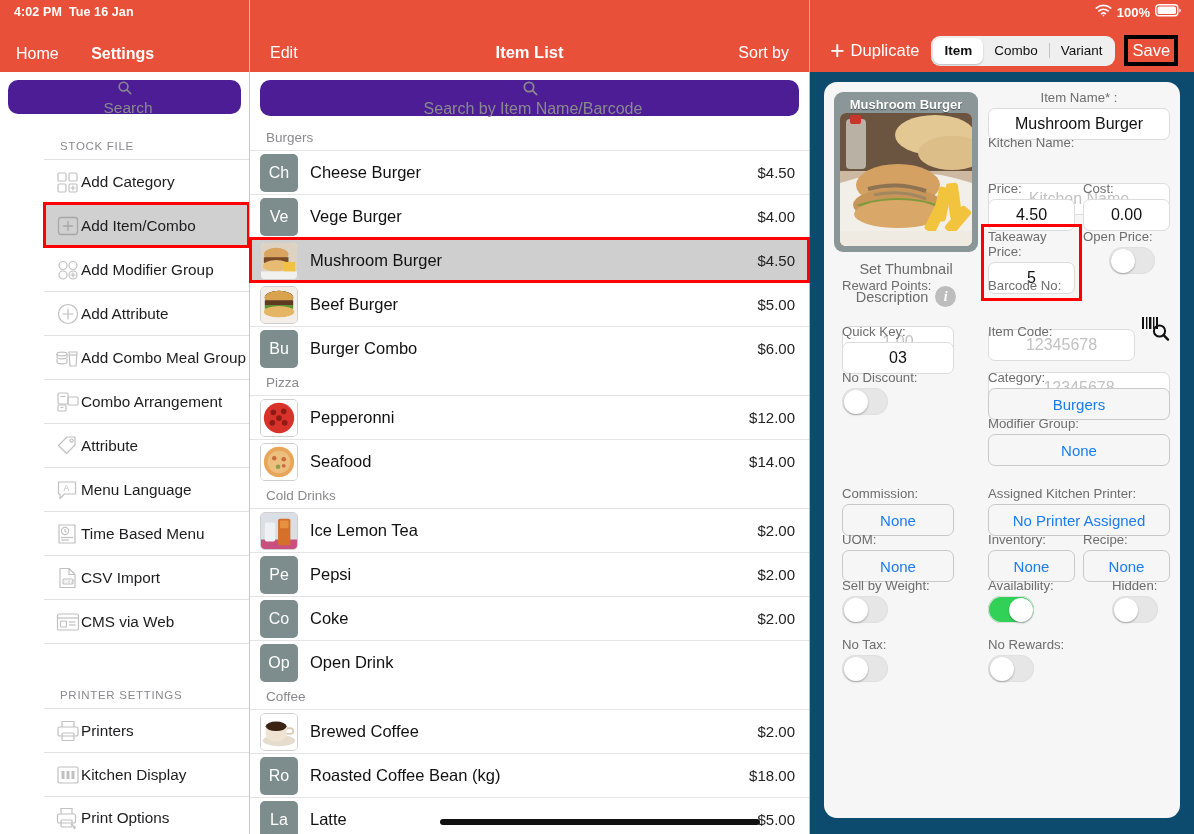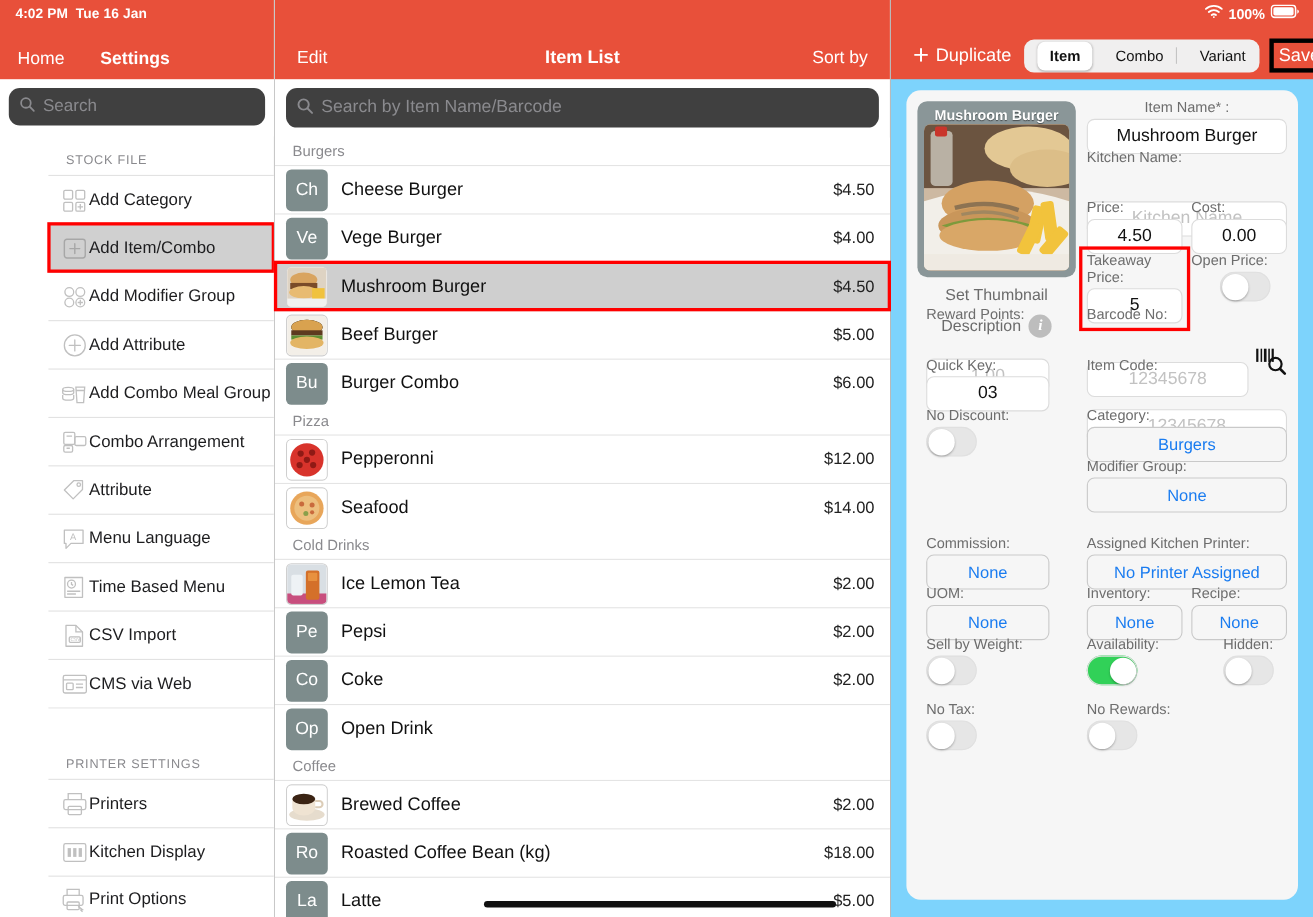--- a/index.html
+++ b/index.html
@@ -17,22 +17,22 @@
   .sb-top { height: 72px; background: #E8503A; color: #fff; position: relative; }
   .statusline { position: absolute; left: 14px; top: 5px; font-size: 12.5px;
                 font-weight: bold; letter-spacing: .1px; }
   .statusline .sep { display: inline-block; width: 7px; }
   .navrow { position: absolute; bottom: 9px; left: 0; width: 100%; padding: 0 16px; }
   .nav-home { font-size: 16px; color: #fff; display: inline-block; }
   .nav-settings { font-size: 16px; font-weight: bold; color: #fff;
                   display: inline-block; margin-left: 28px; }
 
   .searchwrap { padding: 8px 8px 10px 8px; background: #fff; }
-  .searchbox { background: #404040; border-radius: 10px; height: 34px;
-               display: flex; align-items: center; padding: 0 9px; }
+  .searchbox { background: #4c1d95; border-radius: 10px; height: 34px;
+               display: flex; align-items: center; padding: 0 9px; flex-direction: column; }
   .searchbox .ph { color: #8a8a8e; font-size: 15.5px; margin-left: 7px; }
 
   .sec-head { font-size: 11.5px; color: #8a8a8e; letter-spacing: .7px;
               padding: 16px 0 7px 16px; }
   .sb-scroll { height: calc(834px - 72px - 52px); overflow: hidden; padding-left: 44px; }
 
   .sb-item { height: 44px; display: flex; align-items: center; padding-left: 11px;
              border-top: 1px solid #e2e2e2; background: #fff; position: relative; }
   .sb-item:last-child { border-bottom: 1px solid #e2e2e2; }
   .sb-item .lbl { font-size: 15.3px; color: #1d1d1f; }
@@ -68,32 +68,32 @@
            justify-content: center; color: #fff; font-size: 16px;
            background: #7d8c8c; overflow: hidden; position: relative; }
   .thumb.img { background: #fff; border: 1px solid #cfcfcf; }
   .row .name { font-size: 16.5px; color: #111; margin-left: 12px; flex: 1 1 auto;
                white-space: nowrap; overflow: hidden; }
   .row .price { font-size: 15px; color: #222; }
   .scrollbar { position: absolute; left: 190px; bottom: 9px; width: 320px;
                height: 6px; background: #111; border-radius: 3px; z-index: 9; }
 
   
-  .right { width: 384px; height: 834px; position: relative; background: #7dd3fc; }
+  .right { width: 384px; height: 834px; position: relative; background: #0c4a6e; }
   .r-top { height: 72px; background: #E8503A; position: relative; color: #fff; }
   .r-status { position: absolute; right: 12px; top: 4px; display: flex;
               align-items: center; gap: 5px; font-size: 13px; font-weight: bold; }
   .r-bar { position: absolute; bottom: 6px; left: 0; width: 100%;
            display: flex; align-items: center; padding: 0 6px; }
   .plus-btn { font-size: 25px; line-height: 1; margin: 0 6px 0 14px; font-weight: 300; }
   .dup { font-size: 16.5px; }
   .seg { margin-left: 12px; background: #f0efef; border-radius: 9px; height: 30px;
          display: flex; align-items: center; padding: 2px; }
   .seg .opt { font-size: 13.5px; color: #111; padding: 0 11px; height: 26px;
-              display: flex; align-items: center; border-radius: 7px; margin-left: 10px; }
+              display: flex; align-items: center; border-radius: 7px; }
   .seg .opt.on { background: #fff; font-weight: bold; box-shadow: 0 1px 2px rgba(0,0,0,.22); }
   .seg .divider { width: 1px; height: 15px; background: #c4c4c4; }
   .save { margin-left: 9px; font-size: 16.5px; color: #fff; padding: 2px 4px;
           border: 4px solid #000; }
 
   .card { position: absolute; left: 14px; top: 82px; width: 356px; height: 736px;
           background: #f6f6f6; border-radius: 13px; overflow: hidden; }
 
   .lcol { position: absolute; left: 10px; top: 10px; width: 144px; }
   .photo { width: 144px; height: 160px; background: #8a9698; border-radius: 9px;

